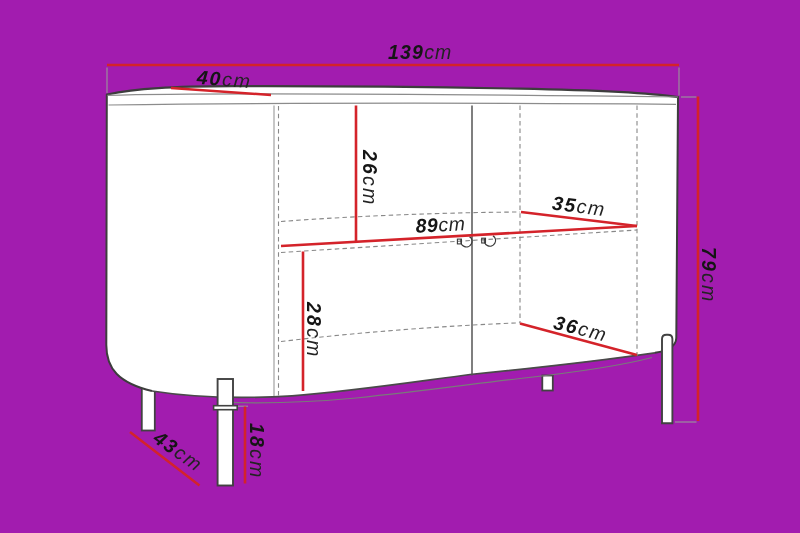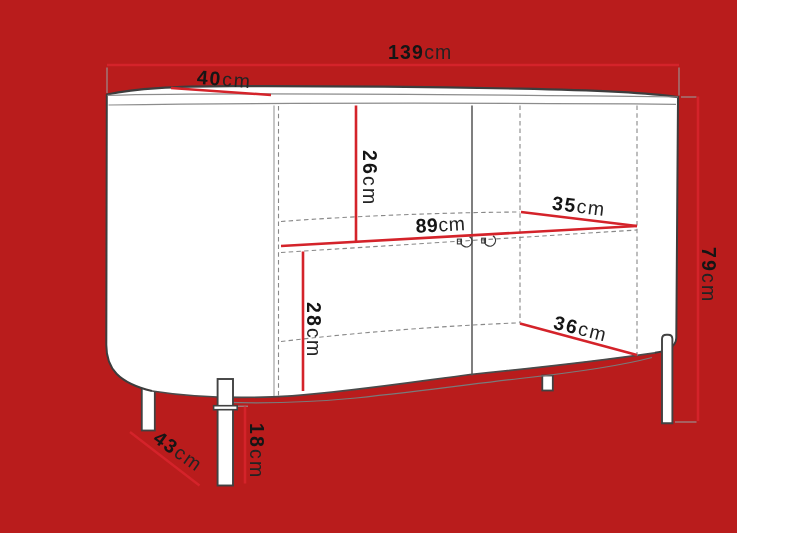--- a/index.html
+++ b/index.html
@@ -1,16 +1,16 @@
 <!DOCTYPE html>
 <html><head>
 <meta charset="utf-8">
 <style>
 html,body{margin:0;padding:0;background:#ffffff;}
-.page{width:737px;height:533px;position:relative;overflow:hidden;background:#b91c1c;}
+.page{width:800px;height:533px;position:relative;overflow:hidden;background:#a21caf;font-style:italic;}
 text{font-family:"Liberation Sans",sans-serif;fill:#151515;}
 .n{font-weight:bold;}
 .u{font-weight:normal;fill:#232323;}
 </style>
 </head>
 <body>
 
 <div class="page">
 <svg width="800" height="533" viewBox="0 0 800 533" xmlns="http://www.w3.org/2000/svg">
 

